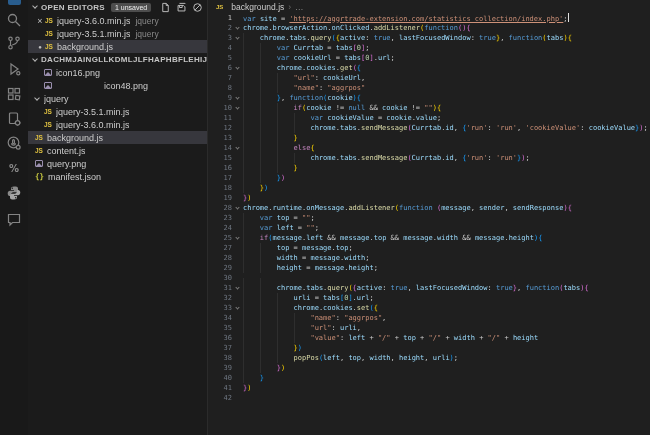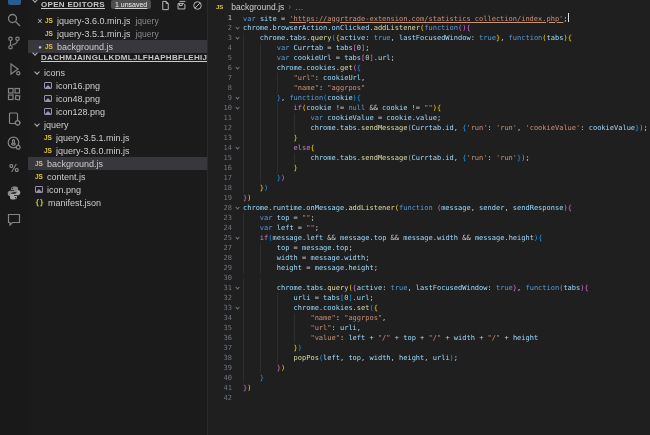--- a/index.html
+++ b/index.html
@@ -12,21 +12,21 @@
   .ab-icon { position:absolute; left:6px; width:16px; height:16px; color:#848484; display:flex;
     align-items:center; justify-content:center; }
   .ab-icon svg { width:16px; height:16px; display:block; }
   .ab-partial { position:absolute; left:8px; top:0; width:13px; height:5px; background:#2d6aa3;
     border-radius:0 0 2px 2px; opacity:.85; }
   .pct { font:bold 10px "DejaVu Sans",sans-serif; color:#8a8a8a; }
 
   
   #sidebar { width:180px; height:435px; background:#1b1b1b; flex:0 0 180px; border-right:1px solid #2b2b2b;
     font-size:9px; color:#cccccc; overflow:hidden; }
-  .sect-head { height:14px; display:flex; align-items:flex-start; padding:0 4px 0 5px;text-decoration:underline; }
+  .sect-head { height:14px; display:flex; align-items:center; padding:0 4px 0 5px; }
   .sect-title { font-size:8px; font-weight:bold; letter-spacing:.3px; color:#c5c5c5; margin-left:4px; white-space:nowrap; }
   .badge { margin-left:6px; background:#4d4d4d; color:#f0f0f0; font-size:7px; padding:1px 4px;
     border-radius:2px; white-space:nowrap; }
   .head-actions { margin-left:auto; display:flex; gap:5px; }
   .head-actions svg { width:11px; height:11px; display:block; color:#bdbdbd; }
   .chev { display:inline-block; width:4px; height:4px; border-right:1px solid #b5b5b5;
     border-bottom:1px solid #b5b5b5; transform:rotate(45deg); flex:0 0 auto; margin-top:-2px; }
   .row { height:13px; display:flex; align-items:center; white-space:nowrap; cursor:default; }
   .row.selected { background:#37373d; }
   .slot { width:10px; margin-left:7px; text-align:center; font-size:9px; color:#c0c0c0; flex:0 0 10px; }
@@ -167,41 +167,31 @@
           <span class="slot dot">●</span>
           <span class="fico js">JS</span>
           <span class="fname">background.js</span>
         </div>
       </div>
     <div class="sect-head" style="height:13px">
       <span class="chev"></span>
       <span class="sect-title">DACHMJAINGLLKDMLJLFHAPHBFLEHIJAB</span>
     </div>
     <div id="file-tree">
-        <div class="row" style="padding-left: 7px;">
-          <i class="chev tree-chev"></i>
-          <span class="fname">icons</span>
-        </div>
         <div class="row" style="padding-left: 16px;">
           <span class="fico img">
             <i></i>
           </span>
           <span class="fname">icon16.png</span>
         </div>
-        <div class="row" style="padding-left: 16px;">
+        <div class="row" style="padding-left: 16px; gap: 48px;">
           <span class="fico img">
             <i></i>
           </span>
           <span class="fname">icon48.png</span>
-        </div>
-        <div class="row" style="padding-left: 16px;">
-          <span class="fico img">
-            <i></i>
-          </span>
-          <span class="fname">icon128.png</span>
         </div>
         <div class="row" style="padding-left: 7px;">
           <i class="chev tree-chev"></i>
           <span class="fname">jquery</span>
         </div>
         <div class="row" style="padding-left: 16px;">
           <span class="fico js">JS</span>
           <span class="fname">jquery-3.5.1.min.js</span>
         </div>
         <div class="row" style="padding-left: 16px;">
@@ -213,21 +203,21 @@
           <span class="fname">background.js</span>
         </div>
         <div class="row" style="padding-left: 7px;">
           <span class="fico js">JS</span>
           <span class="fname">content.js</span>
         </div>
         <div class="row" style="padding-left: 7px;">
           <span class="fico img">
             <i></i>
           </span>
-          <span class="fname">icon.png</span>
+          <span class="fname">query.png</span>
         </div>
         <div class="row" style="padding-left: 7px;">
           <span class="fico json">{}</span>
           <span class="fname">manifest.json</span>
         </div>
       </div>
   </div>
 
   <div id="editor">
     <div id="breadcrumb">

